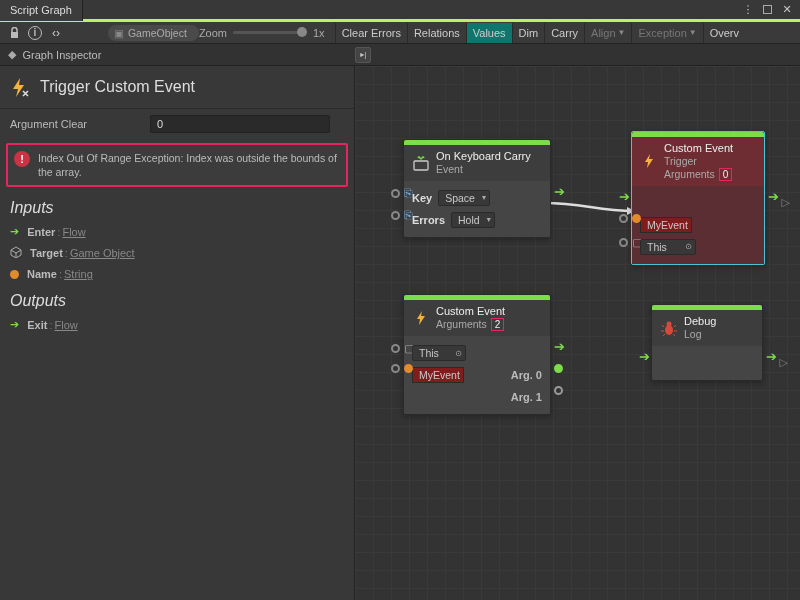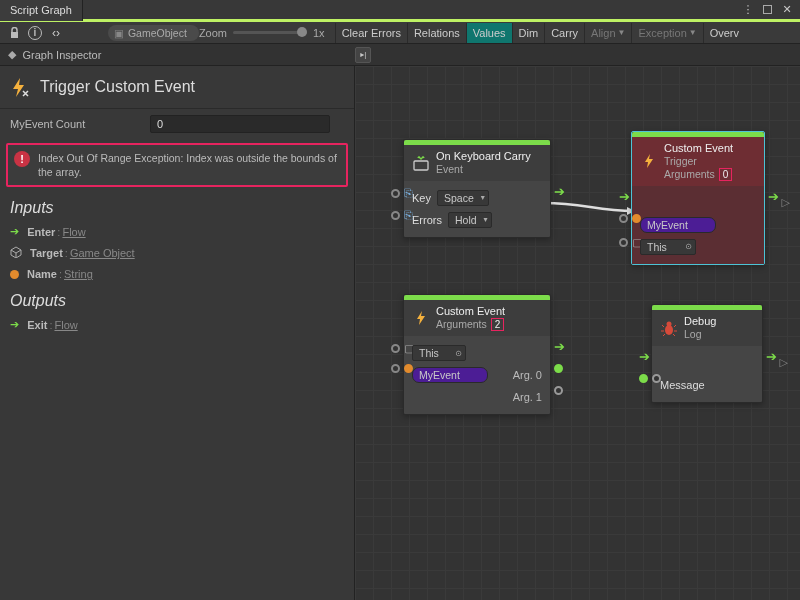--- a/index.html
+++ b/index.html
@@ -51,25 +51,25 @@
   
   .node { position:absolute; background:#454545; border:1px solid #2a2a2a; border-radius:2px; box-shadow:0 2px 6px rgba(0,0,0,.3);}
   .node .titlebar { height:5px; background:#7cdc4a; border-radius:2px 2px 0 0;}
   .node .head { display:flex; align-items:center; gap:6px; padding:5px 8px; background:#3d3d3d;}
   .node .head .ni { width:18px; height:18px; display:flex; align-items:center; justify-content:center;}
   .node .head .ntxt { line-height:1.2;}
   .node .head .ntxt .l1 { color:#eee;}
   .node .head .ntxt .l2 { color:#aaa; font-size:10.5px;}
   .node .body { padding:6px 8px;}
   .node .nrow { display:flex; align-items:center; height:22px; gap:6px; position:relative;}
-  .nlabel { color:#ddd;}
+  .nlabel { color:#ddd;font-weight:bold;}
   .ndrop { background:#383838; border:1px solid #2a2a2a; padding:0 14px 0 6px; height:16px; display:flex; align-items:center; border-radius:2px; position:relative; font-size:10.5px;}
   .ndrop::after { content:"▾"; position:absolute; right:3px; font-size:8px; color:#aaa;}
   .ndrop.circ::after { content:"⊙";}
-  .ntext { background:#4c1d95; border:1px solid #2a2a2a; padding:0 6px; height:16px; display:flex; align-items:center; border-radius:7px; font-size:10.5px; width:76px;}
+  .ntext { background:#7f1d1d; border:1px solid #2a2a2a; padding:0 6px; height:16px; display:flex; align-items:center; border-radius:0; font-size:10.5px; width:52px;}
   .leftports { position:absolute; left:-21px; top:0; display:flex; gap:4px; align-items:center;}
   .rightports { position:absolute; right:-21px; top:0; display:flex; gap:4px; align-items:center;}
   .port { width:9px; height:9px; border-radius:50%; background:#333; border:2px solid #888;}
   .port.full { background:#888;}
   .port.flow { border:none; background:none; color:#7cdc4a; font-size:13px; line-height:9px;}
   .port.data-o { width:9px;height:9px;border-radius:50%;border:2px solid #e28b2d;background:#333;}
   .port.data-o.full{background:#e28b2d;}
   .port.data-g { width:9px;height:9px;border-radius:50%;border:2px solid #7cdc4a;background:#7cdc4a;}
   .port.data-gray { border:2px solid #999; background:#333;}
   .badge { display:inline-block; border:1.5px solid #e6245f; padding:0 3px; height:13px; line-height:11px; font-size:10px; margin-left:4px; color:#eee;}
@@ -151,21 +151,21 @@
       <div class="bolt">
         <svg width="22" height="22">
             <path d="M12 2 L5 13 L10 13 L8 21 L16 9 L11 9 Z" fill="#f5b13d"></path>
             <path d="M15 15 L20 20 M20 15 L15 20" stroke="#ddd" stroke-width="1.5"></path>
           </svg>
       </div>
       <div class="title">Trigger Custom Event</div>
     </div>
     <div class="divider"></div>
     <div class="field-row">
-      <div class="lbl">MyEvent Count</div>
+      <div class="lbl">Argument Clear</div>
       <input class="num-input" value="0" style="">
     </div>
     <div class="err-box">
       <div class="err-ico">!</div>
       <span>Index Out Of Range Exception: Index was outside the bounds of the array.</span>
     </div>
     <div class="sect-h">Inputs</div>
     <div class="port-row">
       <span class="p-ico-flow">➔</span>
       <span><b>Enter</b><span class="colon">:</span><span class="ptype">Flow</span></span>
@@ -338,24 +338,17 @@
       <div class="body">
         <div class="nrow">
           <div class="leftports">
               <span class="port flow">➔</span>
             </div>
           <div class="rightports">
               <span class="port flow">➔</span>
             </div>
           <span class="play r1">▷</span>
         </div>
-        <div class="nrow">
-          <div class="leftports">
-              <span class="port data-g"></span>
-              <span class="port data-gray"></span>
-            </div>
-          <span class="nlabel">Message</span>
-        </div>
       </div>
     </div>
 
   </div>
 </div>
 
 </body></html>

